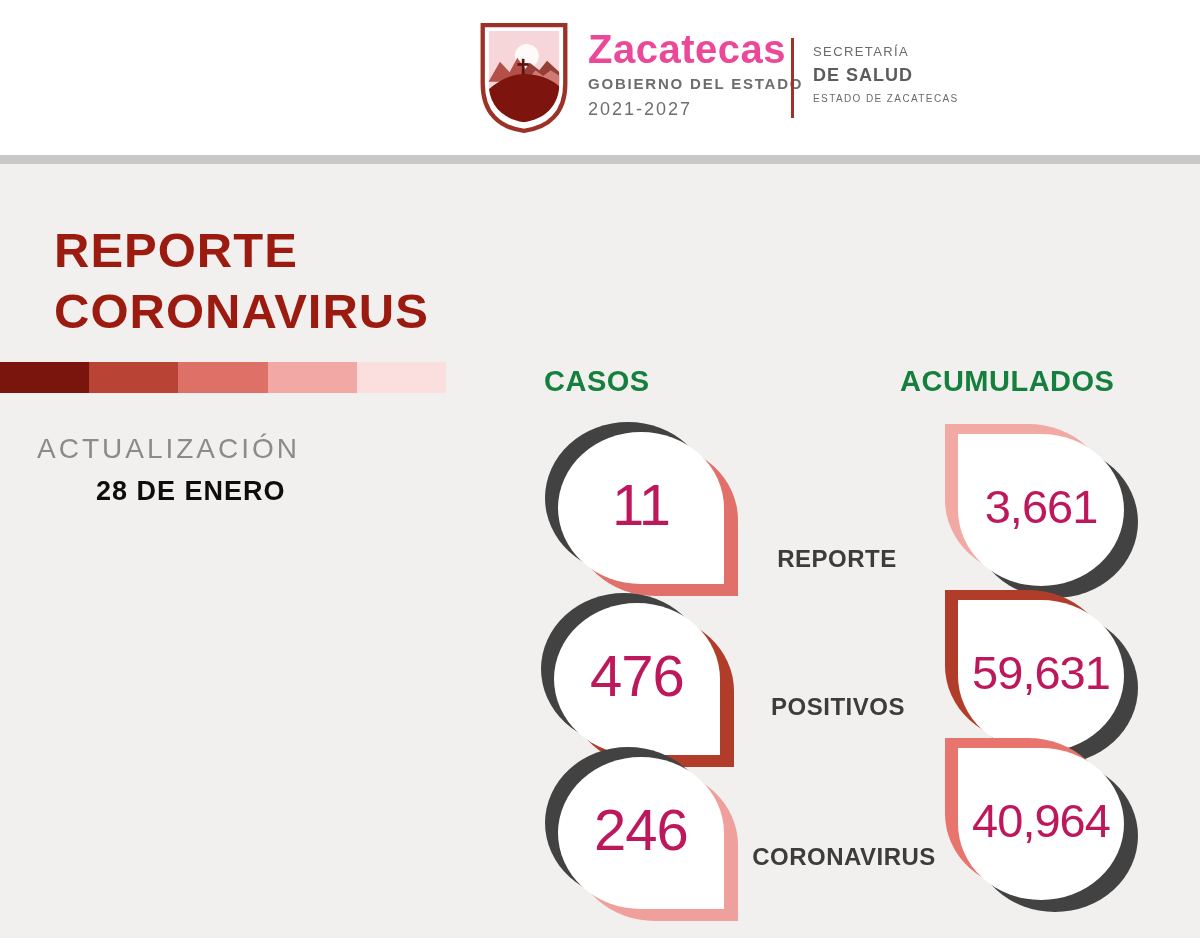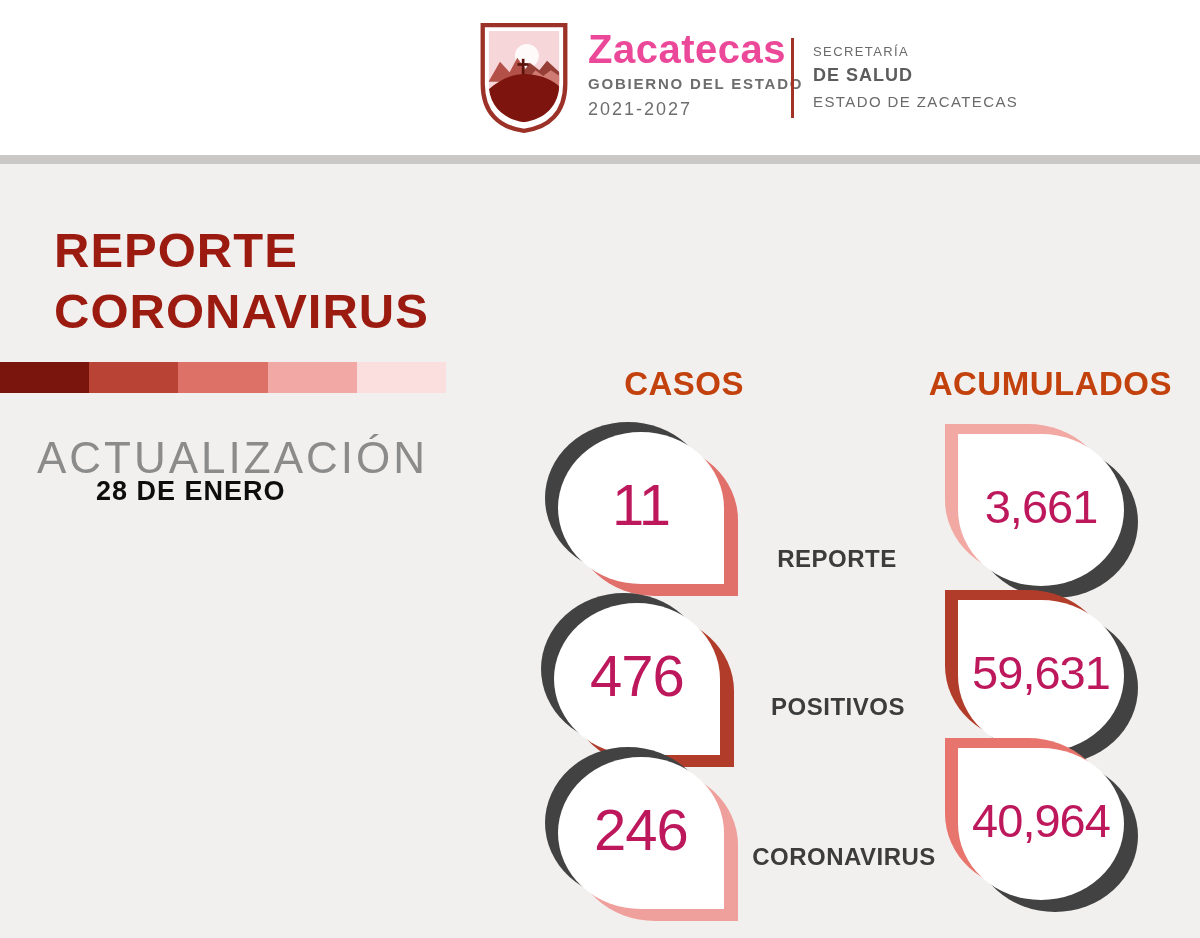--- a/index.html
+++ b/index.html
@@ -11,40 +11,40 @@
   .logo-group { position:absolute; left:476px; top:20px; display:flex; align-items:flex-start; }
   .shield { width:96px; height:116px; }
   .logo-text { margin-left:16px; padding-top:8px; color:#6d6d6d; }
   .logo-title { font-size:40px; font-weight:800; line-height:42px; letter-spacing:0.5px; color:#ec4899; }
   .logo-sub { font-size:15px; font-weight:600; letter-spacing:1.8px; margin-top:5px; }
   .logo-years { font-size:18px; letter-spacing:2px; margin-top:7px; }
   .v-div { position:absolute; left:791px; top:38px; width:3px; height:80px; }
   .secretary { position:absolute; left:813px; top:44px; color:#6a6a6a; }
   .sec1 { font-size:13px; letter-spacing:1.4px; }
   .sec2 { font-size:18px; font-weight:800; letter-spacing:1px; margin-top:6px; color:#5c5c5c; }
-  .sec3 { font-size:15px; letter-spacing:1.4px; margin-top:7px; }
+  .sec3 { font-size:10px; letter-spacing:1.4px; margin-top:7px; }
 
   .gray-bar { height:9px; background:#c9c8c6; }
 
   
   .content { position:relative; height:774px; background:#f2f0ee; }
 
   .title { position:absolute; left:54px; top:56px; font-size:49px; line-height:61px;
            font-weight:800; letter-spacing:1px; color:#9c1b10; }
 
   .grad { position:absolute; left:0; top:198px; width:446px; height:31px; display:flex; }
   .grad span { flex:1; }
 
-  .upd { position:absolute; left:37px; top:269px; font-size:44px; letter-spacing:3px;
+  .upd { position:absolute; left:37px; top:269px; font-size:28px; letter-spacing:3px;
          color:#8b8b8b; font-weight:400; }
   .upd-date { position:absolute; left:96px; top:312px; font-size:27px; font-weight:800;
               color:#0d0d0d; letter-spacing:1px; }
 
-  .col-h { position:absolute; top:201px; font-weight:800; font-size:33px; color:#c2410c;
-           text-align:right; letter-spacing:0.5px; }
+  .col-h { position:absolute; top:201px; font-weight:800; font-size:29px; color:#15803d;
+           text-align:left; letter-spacing:0.5px; }
   .col-h.casos { left:544px; width:200px; }
   .col-h.acum  { left:900px; width:272px; }
 
   .row-label { position:absolute; width:220px; text-align:center; font-size:24px;
                font-weight:800; color:#3c3c3c; letter-spacing:0.5px; }
 
   
   .bubble { position:absolute; width:194px; height:175px; }
   .bubble .layer { position:absolute; width:166px; height:152px; }
   .bubble.left  .layer { border-radius:50% 50% 0 50%; }

